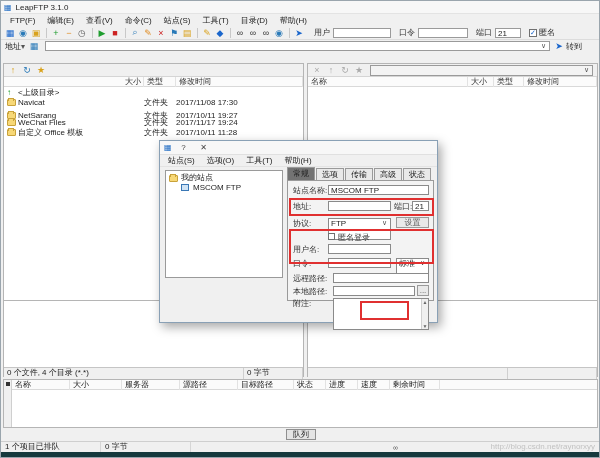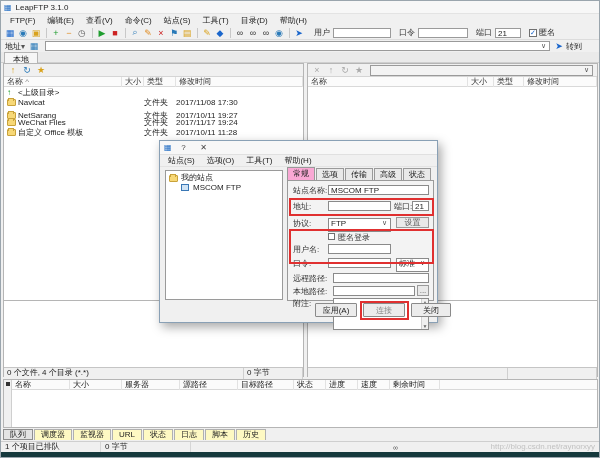--- a/index.html
+++ b/index.html
@@ -69,51 +69,51 @@
   .pscell { height:11px; line-height:10px; padding:0 3px; border-right:1px solid #cfcfcf; overflow:hidden; white-space:nowrap; }
 
   
   .queue { left:2px; top:378px; width:595px; height:49px; background:#fff; border:1px solid #b5b5b5; }
   .qstrip { position:absolute; left:0; top:0; width:8px; height:100%; background:#f0f0f0; border-right:1px solid #cfcfcf; }
   .qmark { position:absolute; left:2px; top:2px; width:4px; height:4px; background:#333; }
   .qhdr { position:absolute; left:8px; top:0; right:0; height:10px; background:#fbfbfb; border-bottom:1px solid #d9d9d9; display:flex; }
   .qcell { height:10px; line-height:10px; padding-left:3px; border-right:1px solid #e2e2e2; overflow:hidden; white-space:nowrap; }
 
   
-  .btabs { left:2px; top:428px; width:596px; height:12px; display:flex; gap:1px; align-items:flex-start; }
+  .btabs { left:2px; top:428px; width:596px; height:12px; display:flex; gap:1px; align-items:center;flex-direction:column; }
   .btab { height:11px; line-height:10px; padding:0 6px; background:#fef9c3;
           border:1px solid #b0b0b0; border-bottom:none; }
   .btab.active { background:#e4e4e4; border:1px solid #8f8f8f; }
   .statusbar { left:0; top:440px; width:600px; height:11px; background:#f0f0f0; border-top:1px solid #cfcfcf; display:flex; }
   .sbcell { height:11px; line-height:10px; padding:0 4px; border-right:1px solid #d6d6d6; white-space:nowrap; }
   .watermark { position:absolute; right:4px; top:441px; color:#c2c2c2; font-size:8px; }
   .wm-ico { position:absolute; left:392px; top:443px; color:#555; font-size:7px; }
   .bottstrip { left:0; top:451px; width:600px; height:7px; background:#15393d; }
 
   
   .dialog { left:158px; top:139px; width:279px; height:183px; background:#f0f0f0;
             border:1px solid #89a0b5; box-shadow:3px 4px 10px rgba(0,0,0,.35); z-index:5; }
   .dlg-title { position:absolute; left:0; top:0; width:100%; height:14px; background:#f7f7f7;
                border-bottom:1px solid #e0e0e0; display:flex; align-items:center; gap:4px; padding-left:4px; }
   .dlg-btn { width:16px; height:12px; text-align:center; line-height:12px; color:#444; }
   .dlg-menubar { position:absolute; left:0; top:14px; width:100%; height:12px; display:flex; gap:2px;
                  align-items:center; padding-left:3px; background:#f0f0f0; border-bottom:1px solid #e3e3e3; }
-  .tree { position:absolute; left:5px; top:29px; width:118px; height:130px; background:#fff; border:1px solid #9a9a9a; padding:2px; }
+  .tree { position:absolute; left:5px; top:29px; width:118px; height:108px; background:#fff; border:1px solid #9a9a9a; padding:2px; }
   .tree-row { position:relative; height:10px; line-height:10px; padding-left:13px; white-space:nowrap; }
   .tree-child { margin-left:12px; }
   .site-ico { position:absolute; left:1px; top:1px; width:8px; height:7px; background:#cfe3f5;
               border:1px solid #3a77b5; }
   .dtabs { position:absolute; left:127px; top:27px; height:12px; display:flex; }
   .dtab { height:12px; line-height:12px; padding:0 5px; border:1px solid #9a9a9a; border-bottom:none;
           background:#e9e9e9; margin-right:1px; }
-  .dtab.active { background:#f9a8d4; position:relative; top:-1px; height:13px; }
+  .dtab.active { background:#737373; position:relative; top:-1px; height:13px; }
   .card { position:absolute; left:127px; top:39px; width:147px; height:121px; background:#f3f3f3; border:1px solid #9a9a9a; }
   .fld-label { position:absolute; color:#333; height:9px; line-height:9px; }
   .fld-input { position:absolute; background:#fff; border:1px solid #8a8a8a; height:10px; line-height:9px; padding:0 2px; overflow:hidden; }
-  .fld-combo { position:absolute; background:#fff; border:1px solid #8a8a8a; height:14px; line-height:9px; padding:0 10px 0 2px; }
+  .fld-combo { position:absolute; background:#fff; border:1px solid #8a8a8a; height:22px; line-height:9px; padding:0 10px 0 2px; }
   .mini-btn { position:absolute; height:11px; line-height:10px; text-align:center; background:#e9e9e9;
               border:1px solid #9a9a9a; color:#555; }
   .dchk { position:absolute; width:7px; height:7px; border:1px solid #707070; background:#fff; }
   .notes { position:absolute; background:#fff; border:1px solid #8a8a8a; }
   .nsb { position:absolute; right:0; top:0; width:7px; height:100%; background:#f0f0f0; border-left:1px solid #d0d0d0;
          display:flex; flex-direction:column; justify-content:space-between; align-items:center; font-size:5px; color:#666; }
   .dlg-buttons { position:absolute; left:0; top:161px; width:100%; height:16px; }
   .push-btn { position:absolute; top:1px; width:42px; height:14px; line-height:13px; text-align:center;
               background:#ececec; border:1px solid #8a8a8a; border-radius:1px; }
   .push-btn.greyed { color:#8a8a8a; }
@@ -182,35 +182,28 @@
     <span style="color:#555">▾</span>
     <span class="tbi c-blue2" style="margin-left:3px">▦</span>
     <span class="addr-input">
       <span></span>
       <span class="combo-arrow">∨</span>
     </span>
     <span class="tbi c-blue" style="margin-left:3px">➤</span>
     <span>转到</span>
   </div>
 
-  <div class="abs tabrow">
-    <span class="pane-tab">本地</span>
-  </div>
 
   <div class="abs pane pane-left">
     <div class="pane-toolbar">
       <span class="pti c-yellow">↑</span>
       <span class="pti c-blue2">↻</span>
       <span class="pti c-yellow">★</span>
     </div>
     <div class="hdr">
-      <span class="hcell" style="left:0;width:118px">
-        <span>名称</span>
-        <span style="color:#888">^</span>
-      </span>
       <span class="hcell" style="left:118px;width:22px">大小</span>
       <span class="hcell" style="left:140px;width:32px">类型</span>
       <span class="hcell" style="left:172px;width:127px">修改时间</span>
     </div>
     <div class="flist">
       <div class="frow" style="top:1px">
         <span class="updir-ico">↑</span>
         <span class="fname">&lt;上级目录&gt;</span>
       </div>
       <div class="frow" style="top:11px">
@@ -377,24 +370,19 @@
       <span class="fld-label" style="left:5px;top:118px">附注:</span>
       <span class="notes" style="left:45px;top:117px;width:96px;height:32px">
         <span></span>
         <span class="nsb">
           <span>▲</span>
           <span>▼</span>
         </span>
       </span>
     </div>
 
-    <div class="dlg-buttons">
-      <span class="push-btn" style="left:155px">应用(A)</span>
-      <span class="push-btn greyed" style="left:203px">连接</span>
-      <span class="push-btn" style="left:251px;width:40px">关闭</span>
-    </div>
 
     <div class="redbox" style="left:129px;top:57px;width:145px;height:18px"></div>
     <div class="redbox" style="left:129px;top:88px;width:145px;height:35px"></div>
     <div class="redbox" style="left:200px;top:160px;width:49px;height:19px"></div>
   </div>
 
 </div>
 
 </body></html>

